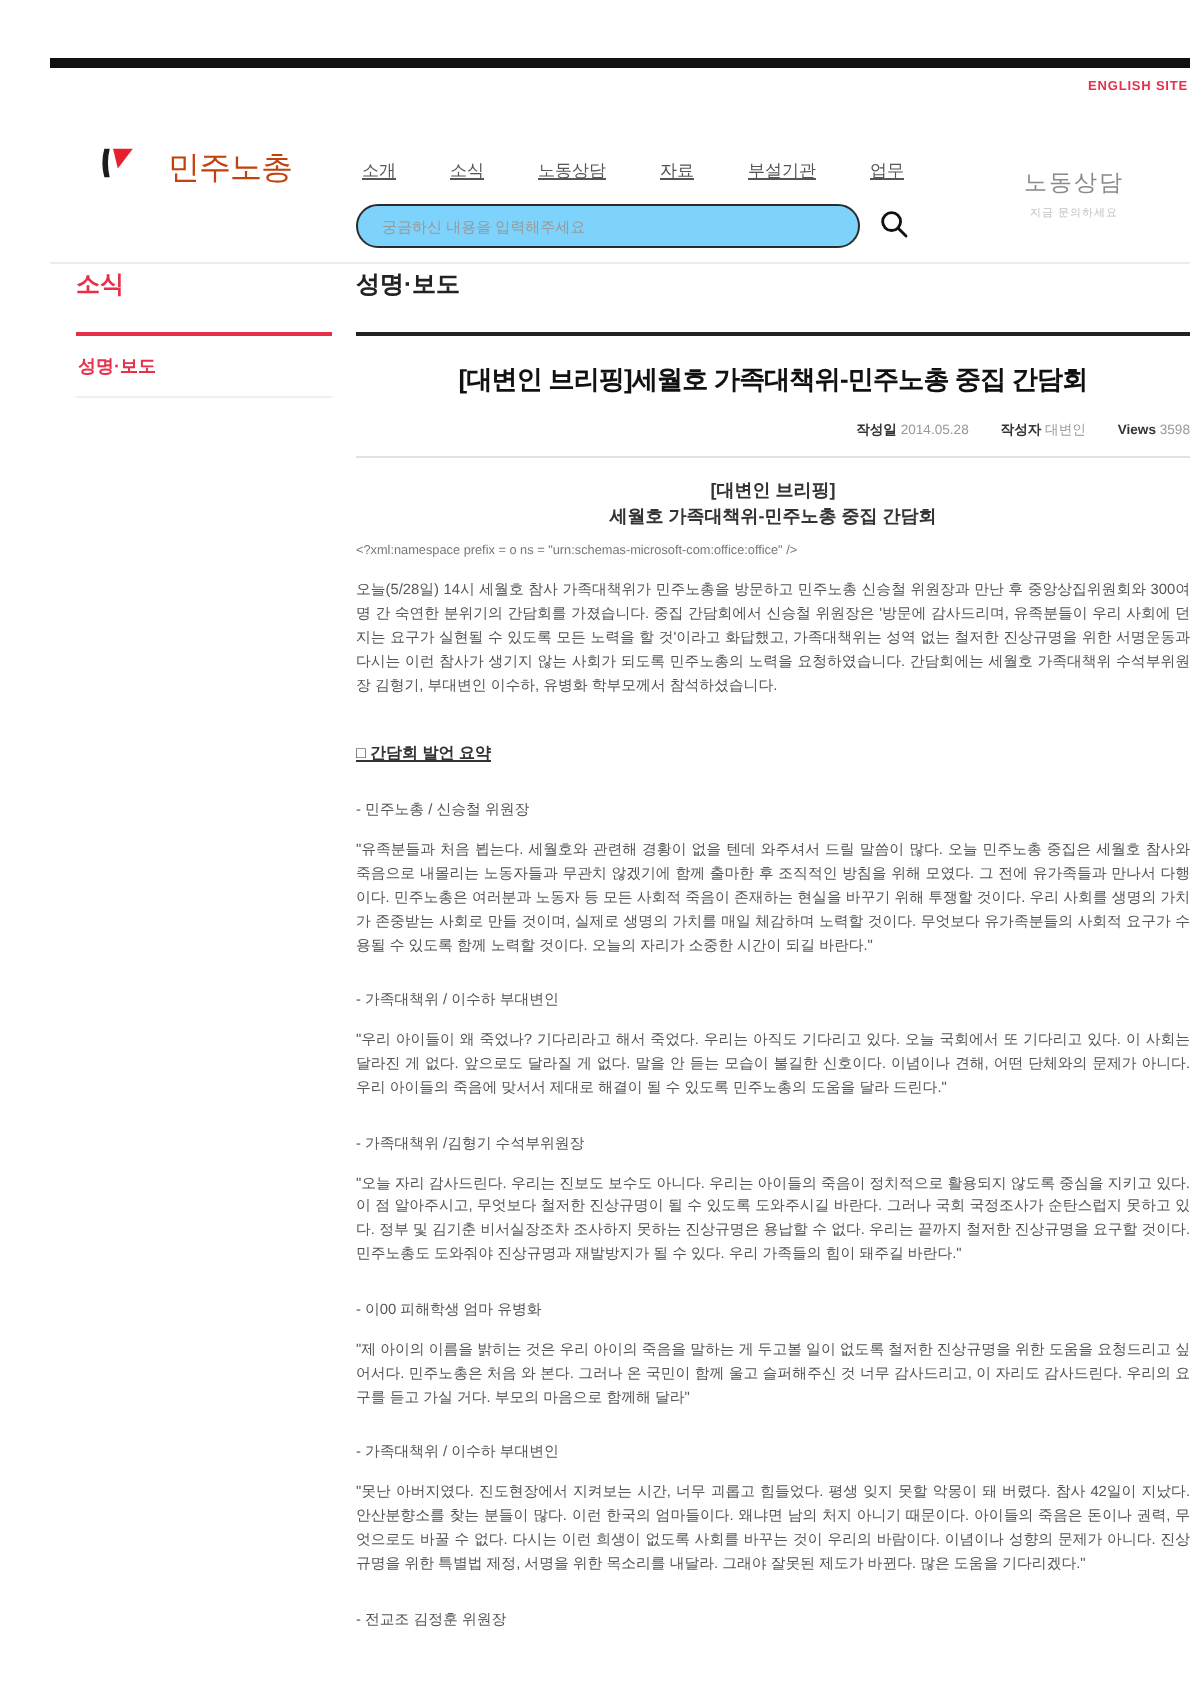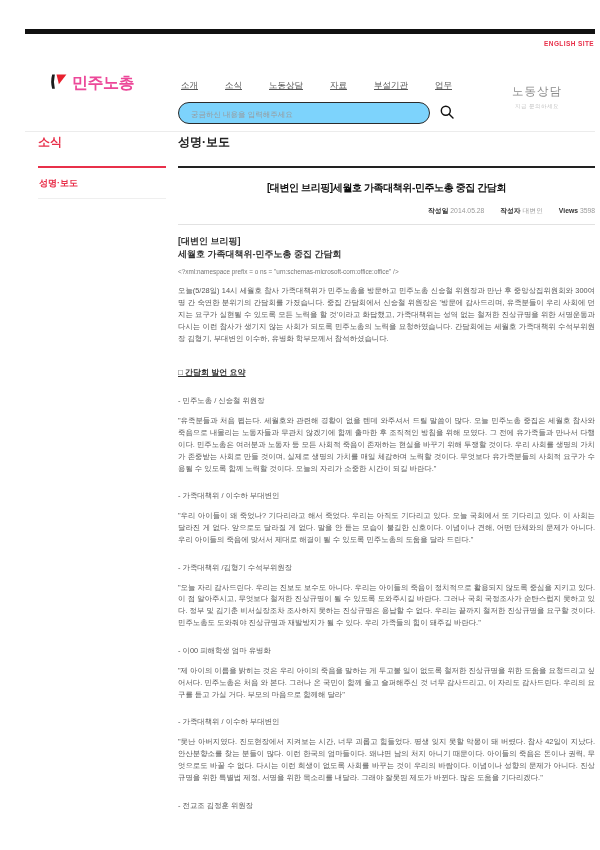--- a/index.html
+++ b/index.html
@@ -6,21 +6,21 @@
   html,body { background:#fff; }
   body { font-family:"Liberation Sans","DejaVu Sans",sans-serif; }
   .frame { position:relative; width:600px; height:850px; margin:0 auto; background:#fff; overflow:hidden; }
 
   
   .topbar { position:absolute; left:25px; top:29px; width:570px; height:5px; background:#111; }
   .english-site { position:absolute; top:40px; right:6px; color:#e8304a; font-size:6.5px; font-weight:bold; letter-spacing:.4px; cursor:pointer; }
 
   
   .logo { position:absolute; left:49px; top:72px; display:flex; align-items:center; gap:4px; cursor:pointer; }
-  .logo-text { font-size:16px; font-weight:bold; color:#ec4899; letter-spacing:-0.5px; }
+  .logo-text { font-size:16px; font-weight:normal; color:#c2410c; letter-spacing:-0.5px;margin-left:12px; }
   .main-nav { position:absolute; left:181px; top:80px; display:flex; gap:27px; }
   .nav-item { font-size:8.5px; color:#555; cursor:pointer; white-space:nowrap;text-decoration:underline; }
   .search-wrap { position:absolute; left:178px; top:102px; display:flex; align-items:center; }
   .search-pill { width:252px; height:22px; border:1.2px solid #2b2b2b; border-radius:12px; background:#7dd3fc; padding:0 12px; }
   .search-pill input { width:100%; height:100%; border:0; outline:0; background:transparent; font-size:7.5px; color:#444; font-family:inherit; }
   .search-pill input::placeholder { color:#999; }
   .search-btn { margin-left:8px; width:18px; height:18px; background:none; border:0; cursor:pointer; padding:0; display:flex; align-items:center; justify-content:center; }
   .consult { position:absolute; right:38px; top:84px; text-align:center; cursor:pointer; }
   .consult-title { font-size:11.5px; color:#8a8a8a; letter-spacing:1px; }
   .consult-caption { margin-top:4px; font-size:5.5px; color:#c2c2c2; letter-spacing:.5px; }
@@ -31,30 +31,30 @@
   .sidebar { position:absolute; left:38px; top:134px; width:128px; }
   .sidebar-title { font-size:12px; font-weight:bold; color:#e8304a; }
   .sidebar-rule { margin-top:15px; height:2px; background:#e8304a; }
   .side-item { font-size:9px; color:#555; padding:9px 1px 8px; border-bottom:1px solid #efefef; cursor:pointer; }
   .side-item.active { color:#e8304a; font-weight:bold; }
 
   
   .main { position:absolute; left:178px; top:134px; width:417px; }
   .section-title { font-size:12px; font-weight:bold; color:#222; }
   .section-rule { margin-top:15px; height:2px; background:#222; }
-  .post-title { margin-top:13px; text-align:center; font-size:10px; font-weight:bold; color:#111; letter-spacing:-0.4px; }
+  .post-title { margin-top:13px; text-align:center; font-size:13px; font-weight:bold; color:#111; letter-spacing:-0.4px; }
   .meta { margin-top:11px; text-align:right; font-size:6.8px; color:#999; }
   .meta b { color:#333; font-weight:bold; }
   .meta .grp { margin-left:14px; }
   .meta .grp:first-child { margin-left:0; }
   .meta-divider { margin-top:8px; height:1px; background:#e2e2e2; }
 
   
   .article { margin-top:10px; font-size:7.4px; line-height:1.6; color:#555; }
-  .art-head { font-size:9px; font-weight:bold; color:#333; line-height:1.45; }
+  .art-head { text-align:center; font-size:9px; font-weight:bold; color:#333; line-height:1.45; }
   .blk-code { margin-top:6px; font-size:6.4px; color:#777; }
   .blk-para, .blk-quote { margin-top:8px; margin-bottom:16px; text-align:justify; word-break:break-all; }
   .blk-subhead { margin-top:22px; margin-bottom:16px; font-size:8px; font-weight:bold; color:#333;text-decoration:underline; }
   .blk-speaker { margin-top:14px; margin-bottom:8px; color:#555; }
 </style>
 </head>
 <body>
 
 <div class="frame">
 

